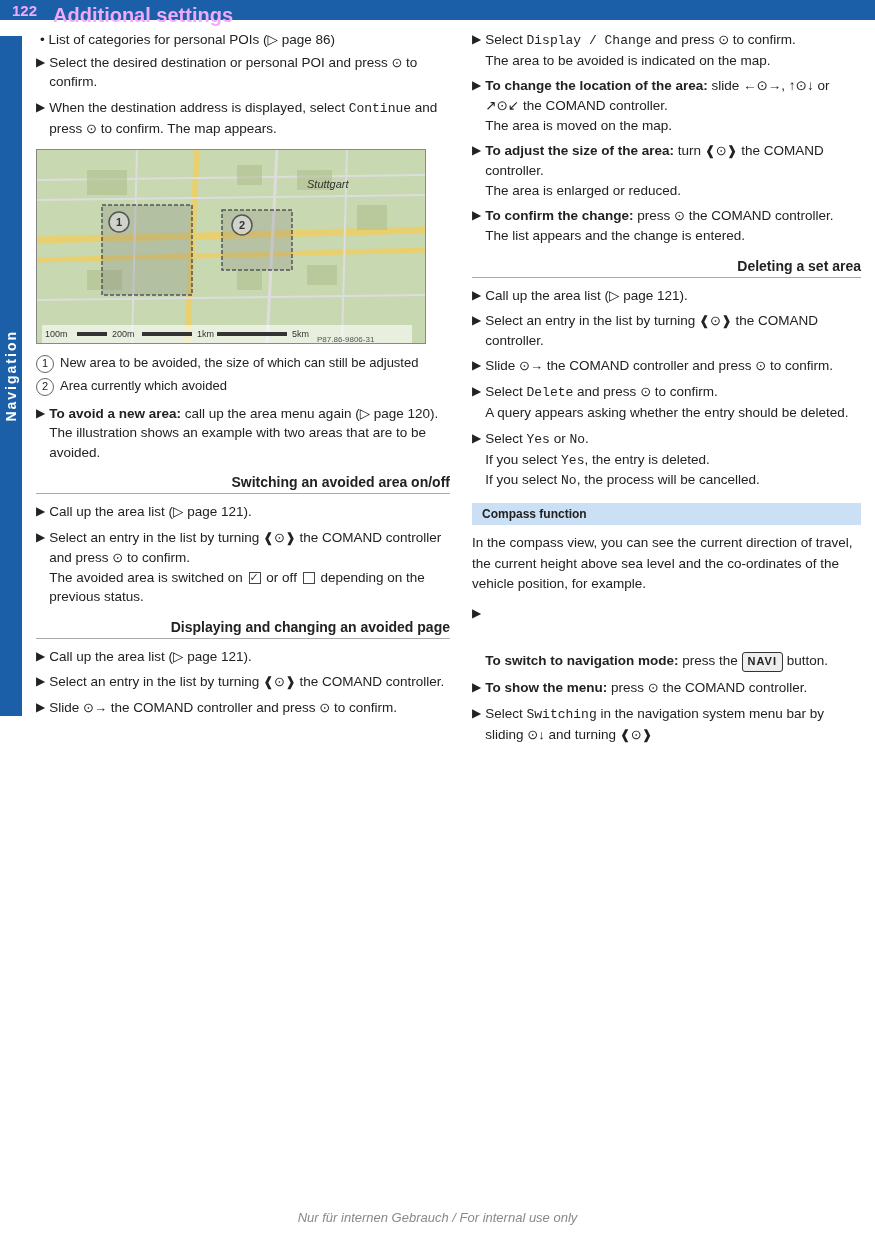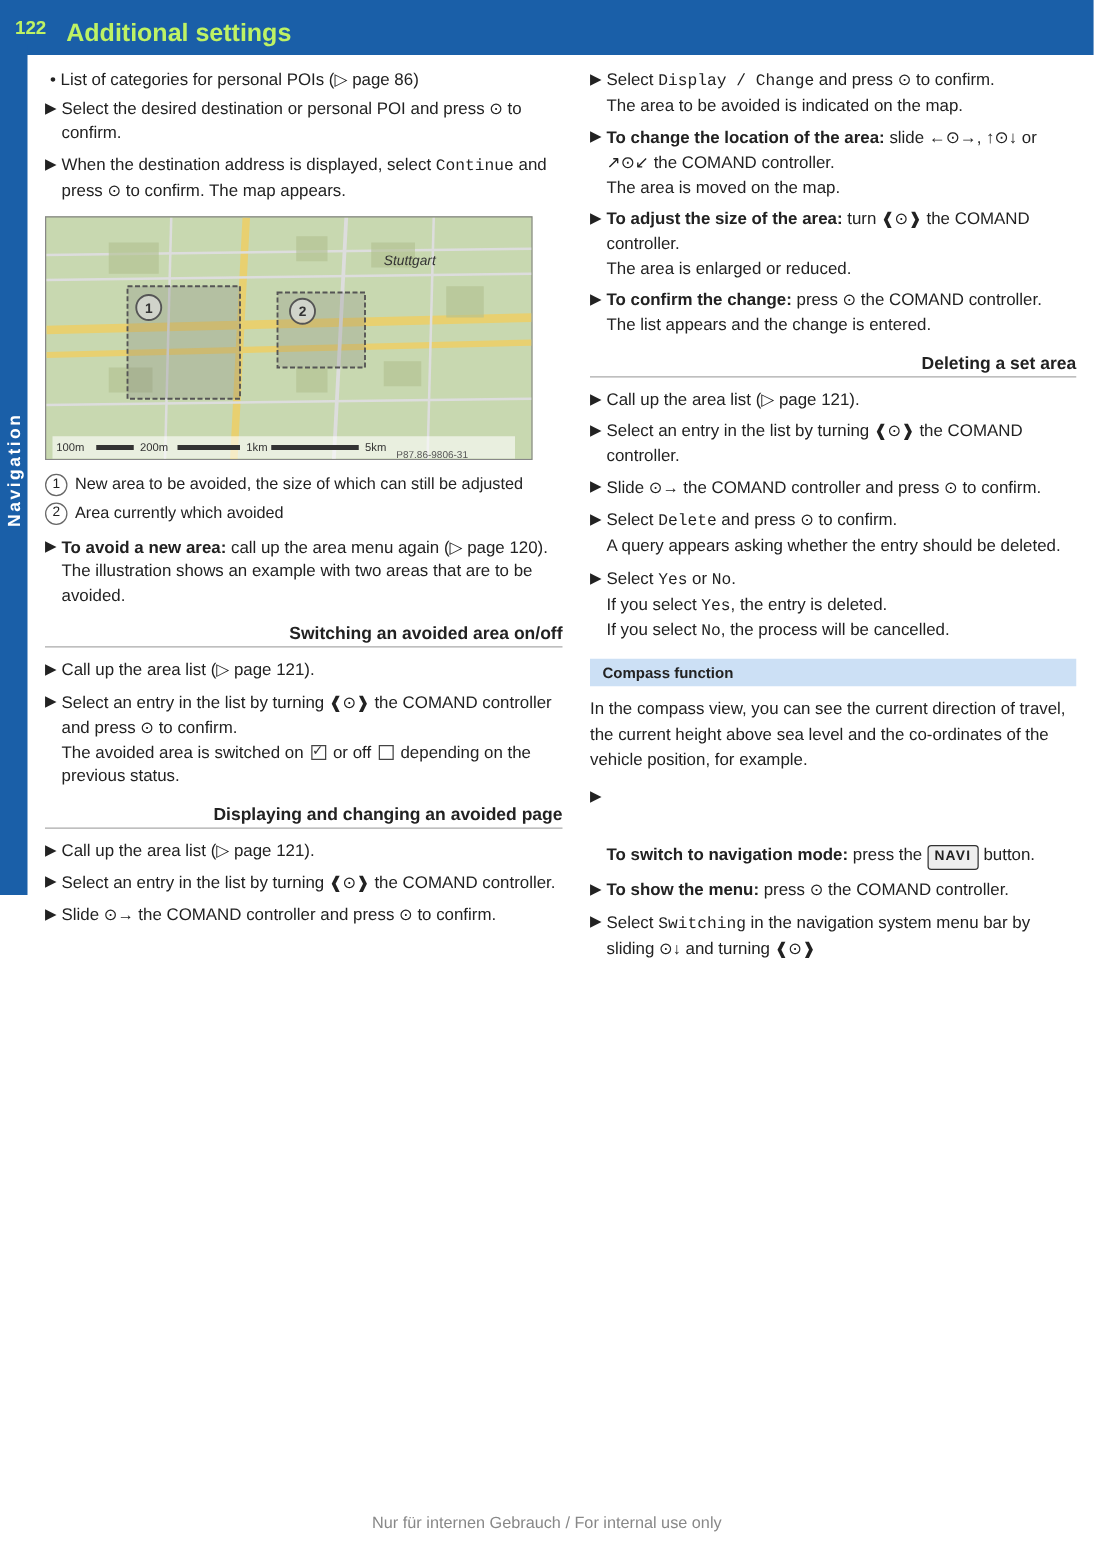--- a/index.html
+++ b/index.html
@@ -9,25 +9,25 @@
       background: #fff;
       font-family: Arial, Helvetica, sans-serif;
       font-size: 13.5px;
       color: #222;
       position: relative;
     }
 
     
     .header {
       background: #1a5fa8;
-      color: #bef264;
+      color: #f0abfc;
       padding: 6px 12px;
       display: flex;
       align-items: center;
-      height: 44px;
+      height: 20px;
     }
     .header-page-num {
       font-size: 15px;
       font-weight: bold;
       margin-right: 16px;
     }
     .header-title {
       font-size: 20px;
       font-weight: bold;
       margin-top: 10px;
@@ -214,20 +214,21 @@
 
     
     .footer {
       position: absolute;
       bottom: 16px;
       left: 0;
       right: 0;
       text-align: center;
       font-size: 13px;
       color: #888;
+      font-style: italic;
     }
   </style>
 </head>
 <body>
 
 <div class="header">
   <span class="header-page-num">122</span>
   <span class="header-title">Additional settings</span>
 </div>
 

